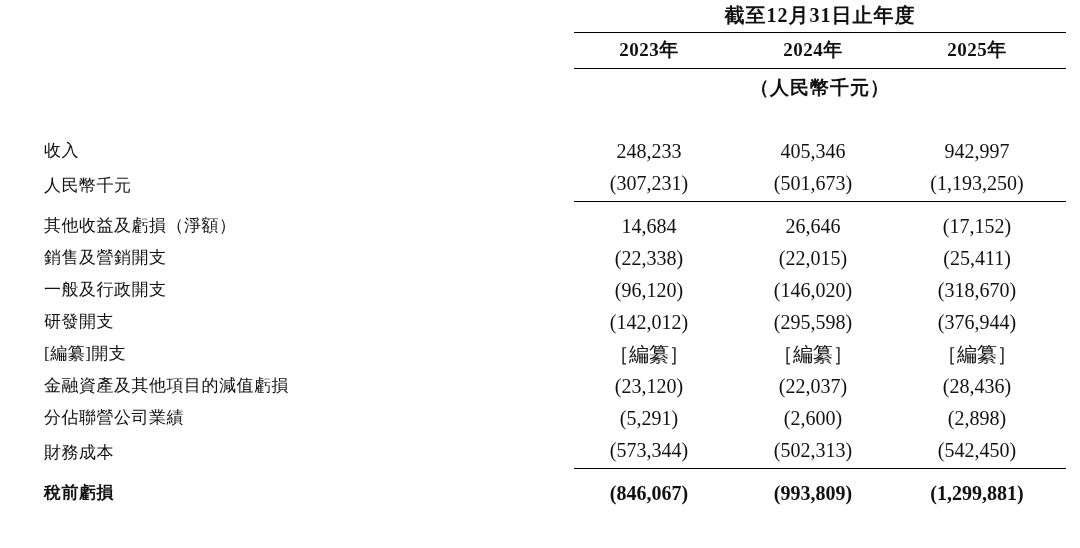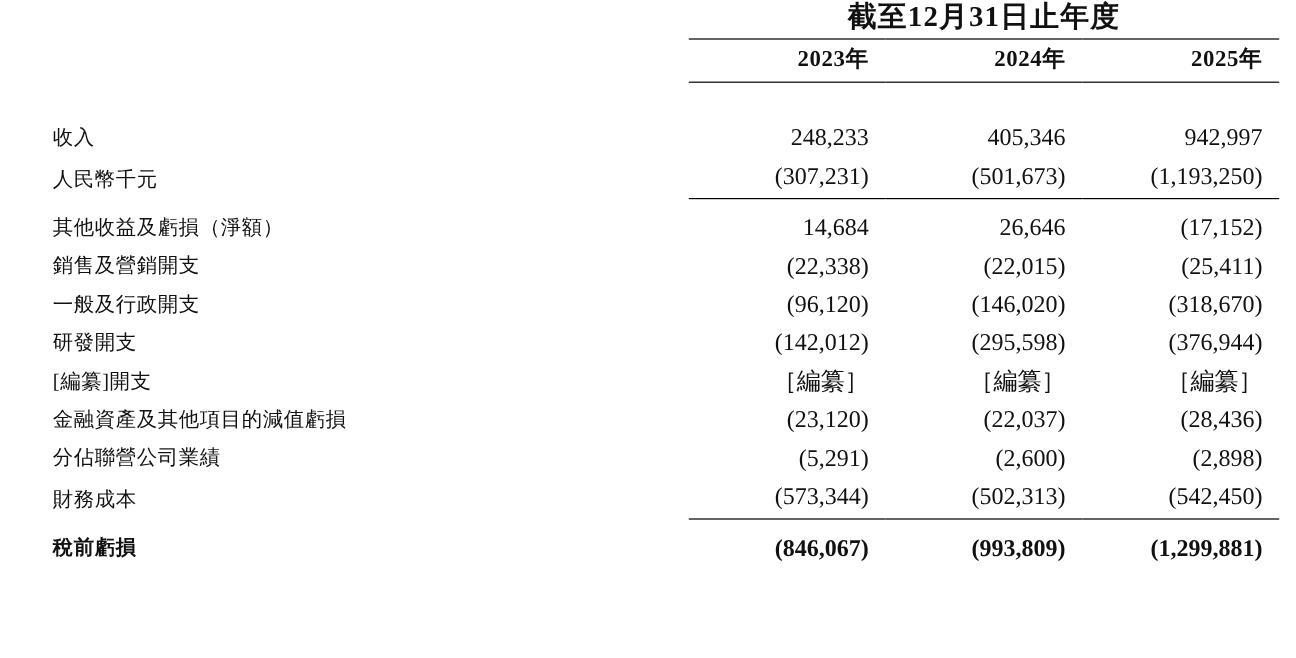--- a/index.html
+++ b/index.html
@@ -39,46 +39,46 @@
   .label {
     font-size: 17px;
     line-height: 28px;
     padding: 2px 0 2px 30px;
     white-space: nowrap;
     letter-spacing: 0.5px;
   }
   .num {
     font-size: 20px;
     line-height: 28px;
-    text-align: right;
+    text-align: center;
     padding: 2px 14px 2px 0;
     white-space: nowrap;
     font-family: "Liberation Serif", "DejaVu Serif", serif;
   }
   .bold .label, .bold .num { font-weight: bold; }
 
   
   .hdr-span {
     text-align: center;
-    font-size: 24px;
+    font-size: 20px;
     font-weight: bold;
     line-height: 26px;
     padding-bottom: 4px;
     letter-spacing: 1px;
   }
   .rule-top { border-bottom: 1.6px solid #000; }
   .yr {
     text-align: center;
     font-size: 19px;
     font-weight: bold;
     line-height: 26px;
     padding: 4px 0 5px 0;
     letter-spacing: 0.5px;
   }
-  .yr-rule { border-bottom: 1.4px solid #000; text-align: right; }
+  .yr-rule { border-bottom: 1.4px solid #000; }
   .unit {
     text-align: center;
     font-size: 19px;
     font-weight: bold;
     line-height: 26px;
     padding: 6px 0 4px 0;
     letter-spacing: 1px;
   }
   .spacer-row td { height: 30px; }
 
@@ -107,20 +107,24 @@
         <td class="hdr-span rule-top" colspan="3">截至12月31日止年度</td>
       </tr>
 
       <tr>
         <td></td>
         <td class="yr yr-rule inner-pad">2023年</td>
         <td class="yr yr-rule inner-pad">2024年</td>
         <td class="yr yr-rule inner-pad">2025年</td>
       </tr>
 
+      <tr>
+        <td></td>
+        <td class="unit" colspan="3">（人民幣千元）</td>
+      </tr>
 
       <tr class="spacer-row">
         <td></td>
           <td></td>
           <td></td>
           <td></td>
       </tr>
     </tbody>
 
     <tbody id="rows-body">

